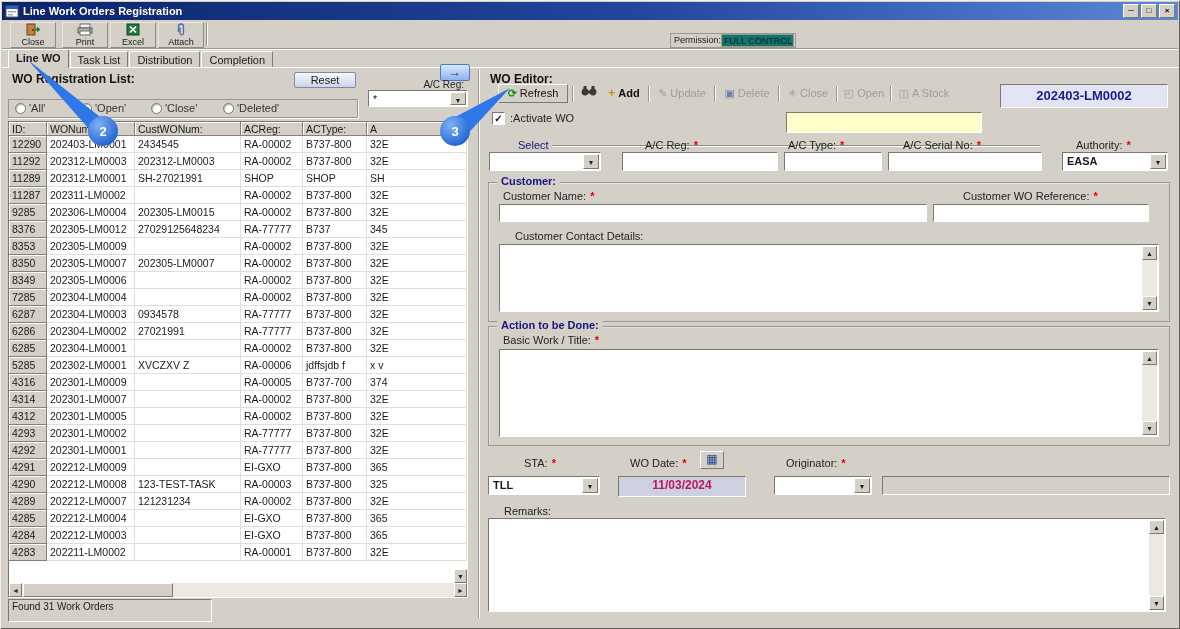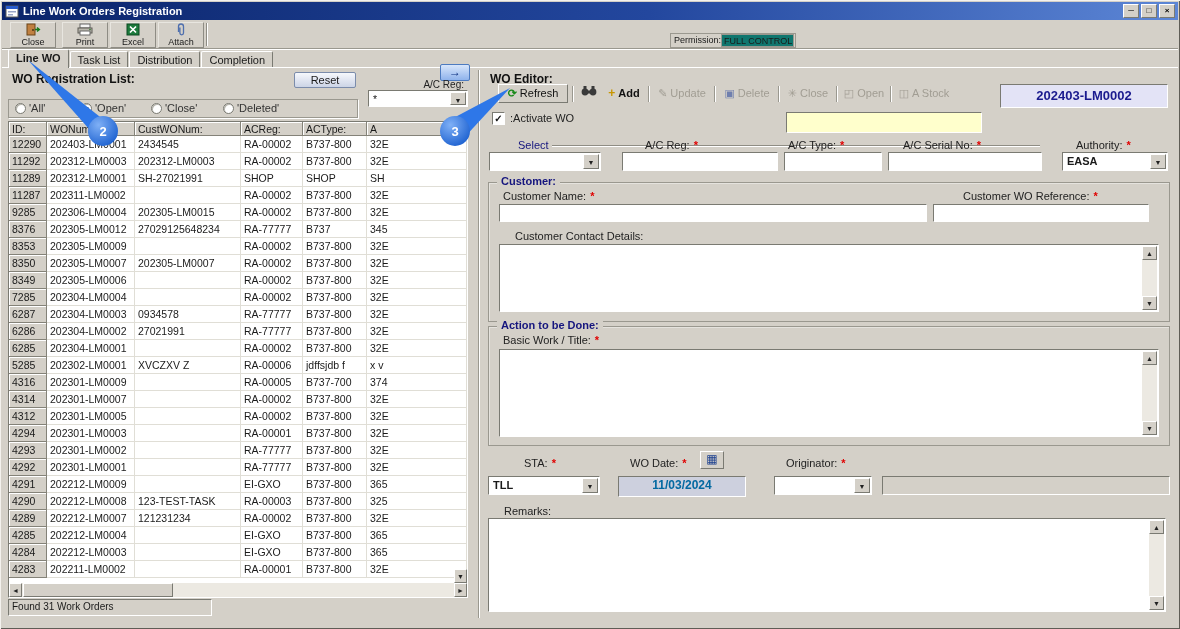--- a/index.html
+++ b/index.html
@@ -88,21 +88,21 @@
   .grid-table td.idcell { background:#d4d0c8; border-right:1px solid #848278; border-bottom:1px solid #848278;
                           box-shadow:inset 1px 1px 0 #fff; }
   .scroll-btn { background:#d4d0c8; border-top:1px solid #fff; border-left:1px solid #fff;
                 border-bottom:1px solid #7a7a72; border-right:1px solid #7a7a72;
                 font-size:7px; text-align:center; color:#222; cursor:default; }
   .hbar { position:absolute; left:1px; right:1px; bottom:1px; height:14px; background:#ece9e2; }
   .hbar .scroll-btn { position:absolute; top:0; width:13px; height:14px; line-height:13px; }
   .hthumb { position:absolute; left:14px; top:0; width:150px; height:14px; }
   .vdown { position:absolute; right:1px; bottom:15px; width:13px; height:14px; line-height:13px; }
 
-  .status-box { left:8px; top:599px; width:204px; height:17px; background:#d4d0c8;
+  .status-box { left:8px; top:599px; width:204px; height:23px; background:#d4d0c8;
                 border-top:1px solid #7a7a72; border-left:1px solid #7a7a72;
                 border-bottom:1px solid #fff; border-right:1px solid #fff; }
   .status-box span { font-size:10px; padding-left:3px; line-height:14px; display:block; white-space:nowrap; }
 
   
   .ebtn { top:85px; height:18px; font-size:11px; color:#111; text-align:center; line-height:16px;
           white-space:nowrap; cursor:default; }
   .ebtn.disabled { color:#a19d93; }
   .ebtn .eicon { margin-right:3px; }
   .esep { top:86px; width:2px; height:16px; border-left:1px solid #9a988f; border-right:1px solid #fff; }
@@ -122,21 +122,21 @@
 
   .tarea { background:#fff; border-top:1px solid #7a7a72; border-left:1px solid #7a7a72;
            border-bottom:1px solid #fff; border-right:1px solid #fff; }
   .vscroll { position:absolute; top:1px; right:1px; bottom:1px; width:15px; background:#ece9e2; }
   .vscroll .scroll-btn { position:absolute; left:0; width:15px; height:14px; line-height:13px; }
 
   .hline { height:1px; background:#8f8d84; box-shadow:0 1px 0 #fff; }
   .navy { color:#15157e; }
   .datebox { background:#cdd0de; border-top:1px solid #7a7a72; border-left:1px solid #7a7a72;
              border-bottom:1px solid #fff; border-right:1px solid #fff; text-align:center;
-             font-weight:bold; color:#0369a1; font-size:12px; line-height:17px; }
+             font-weight:bold; color:#be185d; font-size:12px; line-height:17px; }
   .grayfield { background:#d4d0c8; border-top:1px solid #7a7a72; border-left:1px solid #7a7a72;
                border-bottom:1px solid #fff; border-right:1px solid #fff; }
 
   .callout-layer { position:absolute; inset:0; z-index:99; pointer-events:none; }
 </style>
 </head>
 <body>
 
 <div class="screen">
 
@@ -410,28 +410,20 @@
 
             <tr>
               <td class="idcell">4312</td>
               <td>202301-LM0005</td>
               <td></td>
               <td>RA-00002</td>
               <td>B737-800</td>
               <td>32E</td>
             </tr>
 
-            <tr>
-              <td class="idcell">4294</td>
-              <td>202301-LM0003</td>
-              <td></td>
-              <td>RA-00001</td>
-              <td>B737-800</td>
-              <td>32E</td>
-            </tr>
 
             <tr>
               <td class="idcell">4293</td>
               <td>202301-LM0002</td>
               <td></td>
               <td>RA-77777</td>
               <td>B737-800</td>
               <td>32E</td>
             </tr>
 

